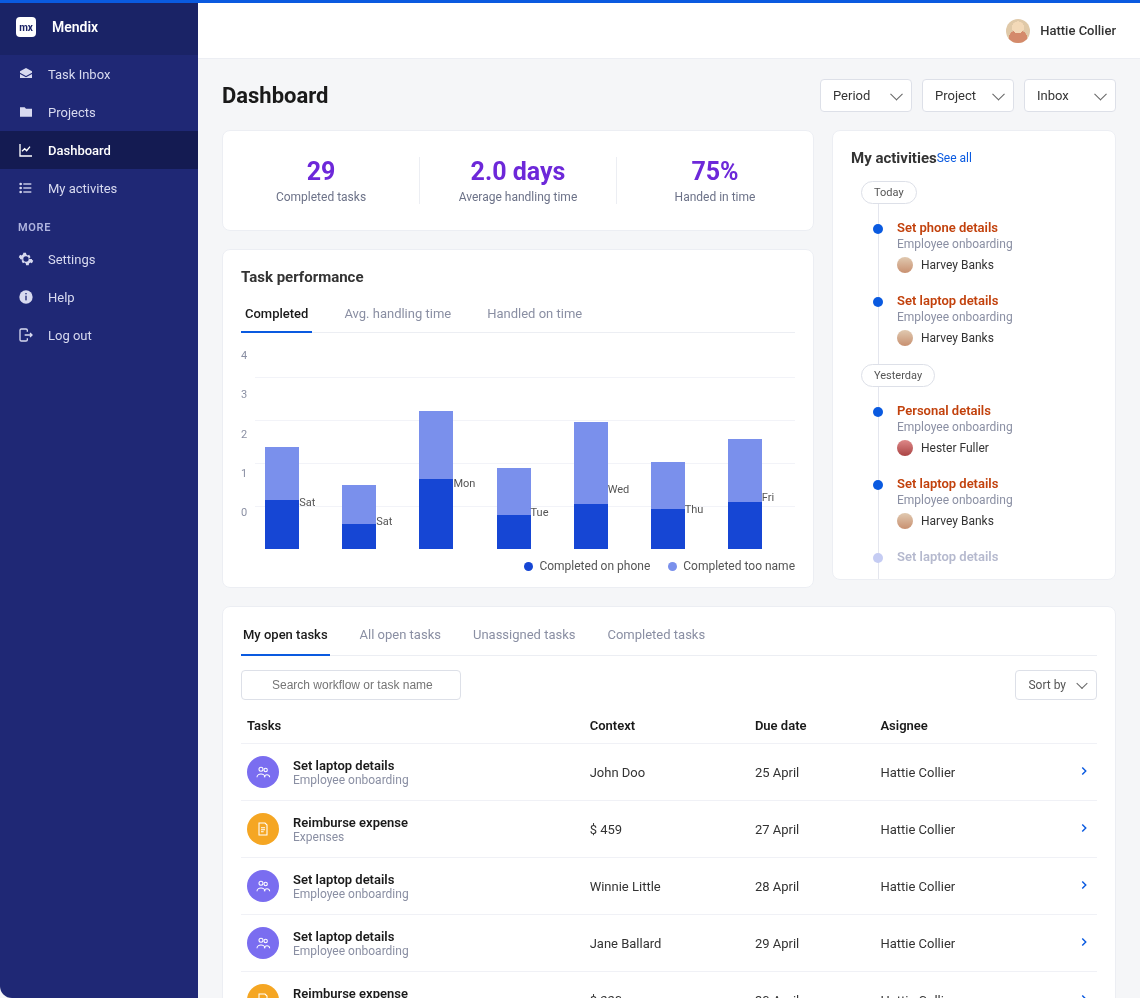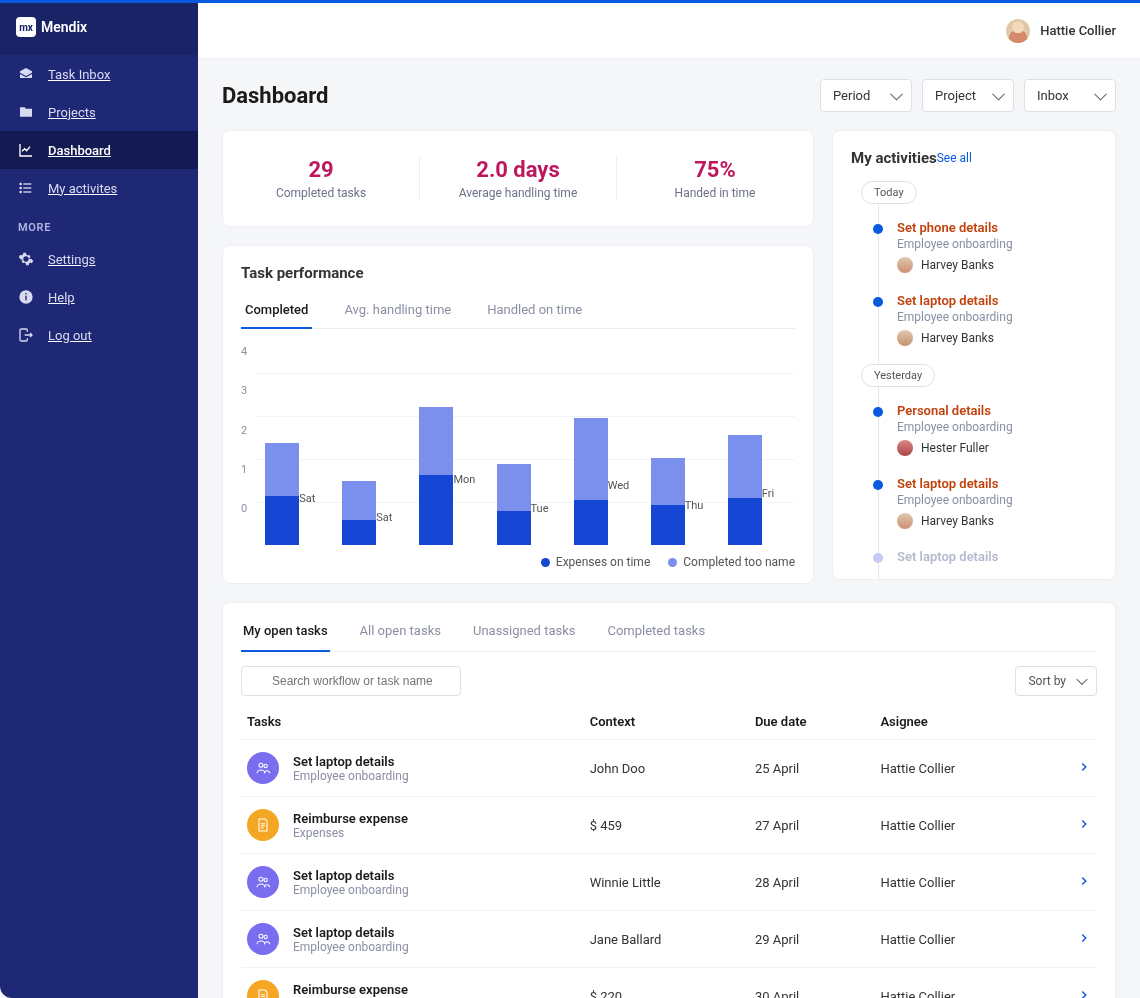--- a/index.html
+++ b/index.html
@@ -1,22 +1,22 @@
 <!DOCTYPE html>
 <html><head>
 <meta charset="utf-8">
 <style>
 * { box-sizing: border-box; margin: 0; padding: 0; }
 body { font-family: -apple-system, BlinkMacSystemFont, "Segoe UI", Roboto, sans-serif; background: #f5f6f8; color: #333; width: 1140px; height: 998px; overflow: hidden; }
 .app { display: flex; height: 998px; border-top: 3px solid #0a5ae0; }
 .sidebar { width: 198px; background: #1f2875; color: #fff; display: flex; flex-direction: column; padding-top: 0; border-bottom-left-radius: 12px; }
-.brand { display: flex; align-items: center; gap: 5px; padding: 14px 16px 18px; background: #1a2366; }
+.brand { display: flex; align-items: center; gap: 16px; padding: 14px 16px 18px; background: #1a2366; }
 .brand-logo { width: 20px; height: 20px; background: #fff; color: #1a2366; border-radius: 4px; display: flex; align-items: center; justify-content: center; font-size: 10px; font-weight: 700; }
 .brand-name { font-weight: 600; font-size: 14px; }
-.nav { list-style: none; text-decoration: underline; }
+.nav { list-style: none; }
 .nav-item { display: flex; align-items: center; gap: 14px; padding: 11px 18px; font-size: 13px; cursor: pointer; color: #d8daf0; }
 .nav-item.active { background: #141b52; color: #fff; font-weight: 500; }
 .nav-section { padding: 14px 18px 6px; font-size: 11px; letter-spacing: 0.06em; color: #b0b5e0; font-weight: 600; }
 .icon { width: 16px; height: 16px; display: inline-flex; align-items: center; justify-content: center; flex-shrink: 0; }
 .icon svg { width: 16px; height: 16px; }
 
 .main { flex: 1; display: flex; flex-direction: column; overflow: hidden; }
 .topbar { background: #fff; height: 56px; display: flex; align-items: center; justify-content: flex-end; padding: 0 24px; border-bottom: 1px solid #eceef3; }
 .user { display: flex; align-items: center; gap: 10px; font-size: 13px; font-weight: 500; }
 .avatar { width: 24px; height: 24px; border-radius: 50%; background: #e0c9a8; display: inline-block; position: relative; overflow: hidden; }
@@ -26,21 +26,21 @@
 .page-head { display: flex; align-items: center; justify-content: space-between; margin-bottom: 18px; }
 .page-title { font-size: 22px; font-weight: 700; color: #1a1a1a; }
 .filters { display: flex; gap: 10px; }
 .select { background: #fff; border: 1px solid #dde0e8; border-radius: 4px; padding: 8px 30px 8px 12px; font-size: 13px; color: #333; cursor: pointer; position: relative; min-width: 92px; }
 .select::after { content: ""; position: absolute; right: 10px; top: 50%; width: 8px; height: 8px; border-right: 1.5px solid #666; border-bottom: 1.5px solid #666; transform: translateY(-70%) rotate(45deg); }
 
 .row1 { display: flex; gap: 18px; margin-bottom: 18px; }
 .kpis { background: #fff; border-radius: 8px; border: 1px solid #eceef3; display: flex; flex: 1; padding: 26px 0; }
 .kpi { flex: 1; text-align: center; border-right: 1px solid #eceef3; padding: 0 10px; }
 .kpi:last-child { border-right: none; }
-.kpi-val { font-size: 22px; font-weight: 700; color: #be185d; }
+.kpi-val { font-size: 25px; font-weight: 700; color: #6d28d9; }
 .kpi-lbl { font-size: 12px; color: #6c7288; margin-top: 4px; }
 
 .activities { width: 284px; background: #fff; border-radius: 8px; border: 1px solid #eceef3; padding: 18px 18px 0; height: 450px; overflow: hidden; position: relative; }
 .act-head { display: flex; align-items: center; margin-bottom: 10px; }
 .act-title { font-size: 15px; font-weight: 700; }
 .see-all { font-size: 12px; color: #0a5ae0; cursor: pointer; }
 .day-pill { display: inline-block; border: 1px solid #dde0e8; border-radius: 12px; padding: 4px 12px; font-size: 11px; color: #555; margin: 4px 0 10px 10px; background:#fff; position:relative; z-index:2; }
 .timeline { position: relative; margin-left: 14px; }
 .timeline::before { content:""; position:absolute; left: 13px; top: -30px; bottom: -200px; width: 1px; background: #e4e6ee; }
 .act-item { display: flex; gap: 14px; padding: 6px 0 14px; position: relative; }
@@ -279,21 +279,21 @@
                         <div class="seg-b" style="height:63.75px"></div>
                       </div>
                       <div class="xlabel">Fri</div>
                     </div>
                   </div>
               </div>
             </div>
             <div class="legend">
               <div class="leg">
                   <span class="sw a"></span>
-                  <span>Expenses on time</span>
+                  <span>Completed on phone</span>
                 </div>
               <div class="leg">
                   <span class="sw b"></span>
                   <span>Completed too name</span>
                 </div>
             </div>
           </div>
         </div>
 
         <div class="activities">

